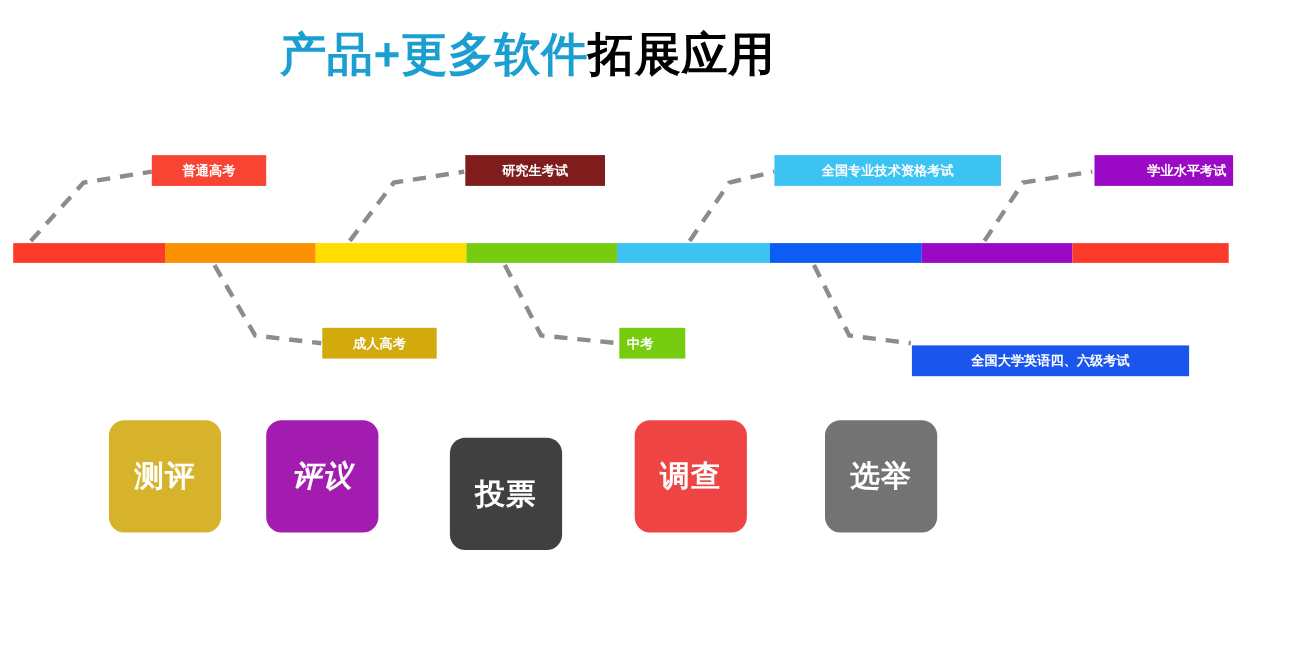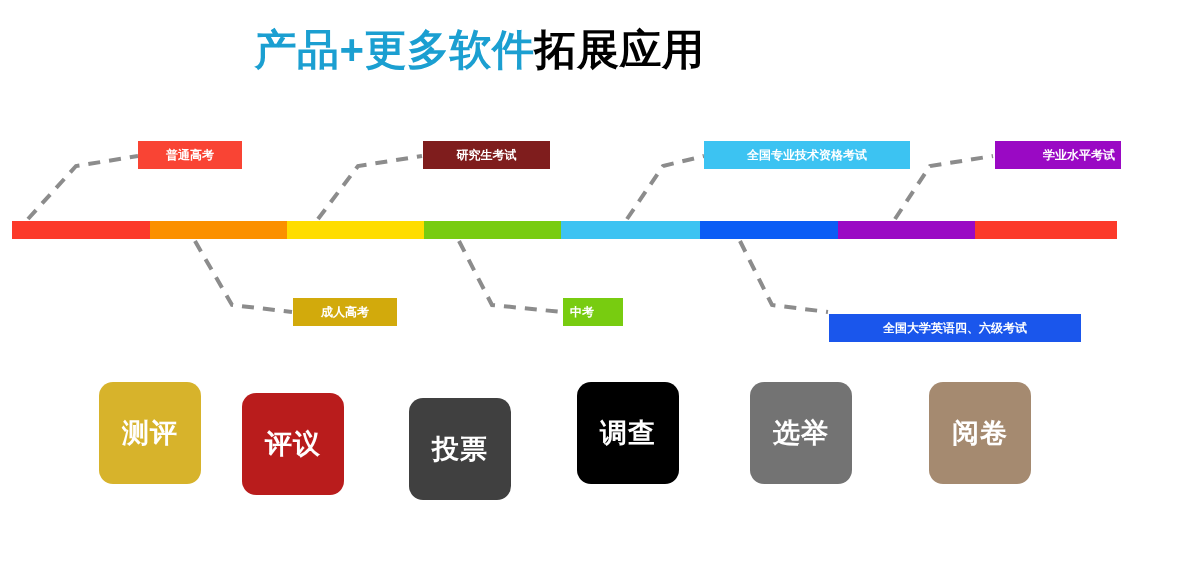--- a/index.html
+++ b/index.html
@@ -130,20 +130,19 @@
       <div class="tag" style="left: 423px; top: 141px; width: 127px; background: #7f1d1d; text-align: center;">研究生考试</div>
       <div class="tag" style="left: 704px; top: 141px; width: 206px; background: rgb(60, 195, 242); text-align: center;">全国专业技术资格考试</div>
       <div class="tag" style="left: 995px; top: 141px; width: 126px; background: rgb(154, 9, 196); text-align: left; padding-left: 48px;">学业水平考试</div>
       <div class="tag" style="left: 293px; top: 298px; width: 104px; background: rgb(210, 170, 12); text-align: center;">成人高考</div>
       <div class="tag" style="left: 563px; top: 298px; width: 60px; background: rgb(120, 204, 16); text-align: left;">中考</div>
       <div class="tag" style="left: 829px; top: 314px; width: 252px; background: rgb(26, 86, 236); text-align: center;">全国大学英语四、六级考试</div>
     </div>
 
   <div class="cards" id="card-layer">
       <div class="card" style="left: 71px; top: 0px; background: rgb(215, 179, 43); margin-left: 28px;">测评</div>
-      <div class="card" style="left: 242px; top: 11px; background: #b91c1c;">评议</div>
+      <div class="card" style="left: 242px; top: 0px; background: #a21caf; font-style: italic;">评议</div>
       <div class="card" style="left: 409px; top: 16px; background: #404040;">投票</div>
-      <div class="card" style="left: 577px; top: 0px; background: #000000;">调查</div>
+      <div class="card" style="left: 577px; top: 0px; background: #ef4444;">调查</div>
       <div class="card" style="left: 750px; top: 0px; background: #737373;">选举</div>
-      <div class="card" style="left: 929px; top: 0px; background: rgb(165, 138, 112);">阅卷</div>
     </div>
 
 </div>
 
 </body></html>

